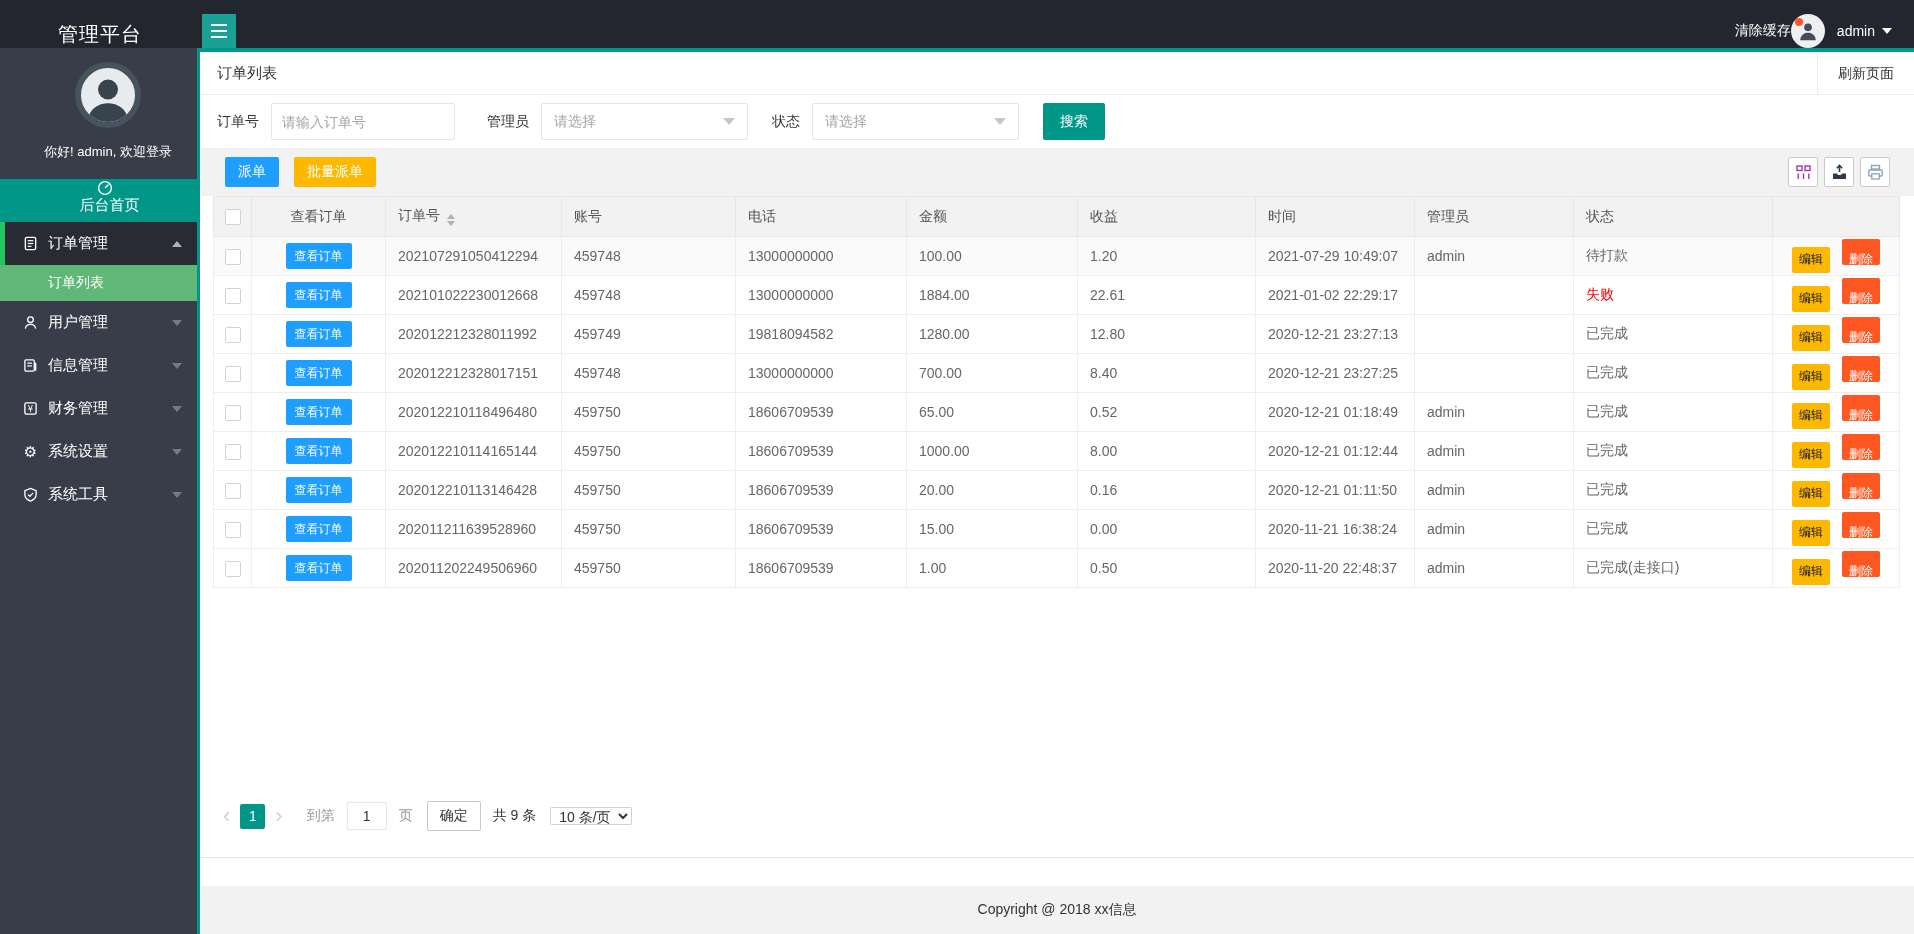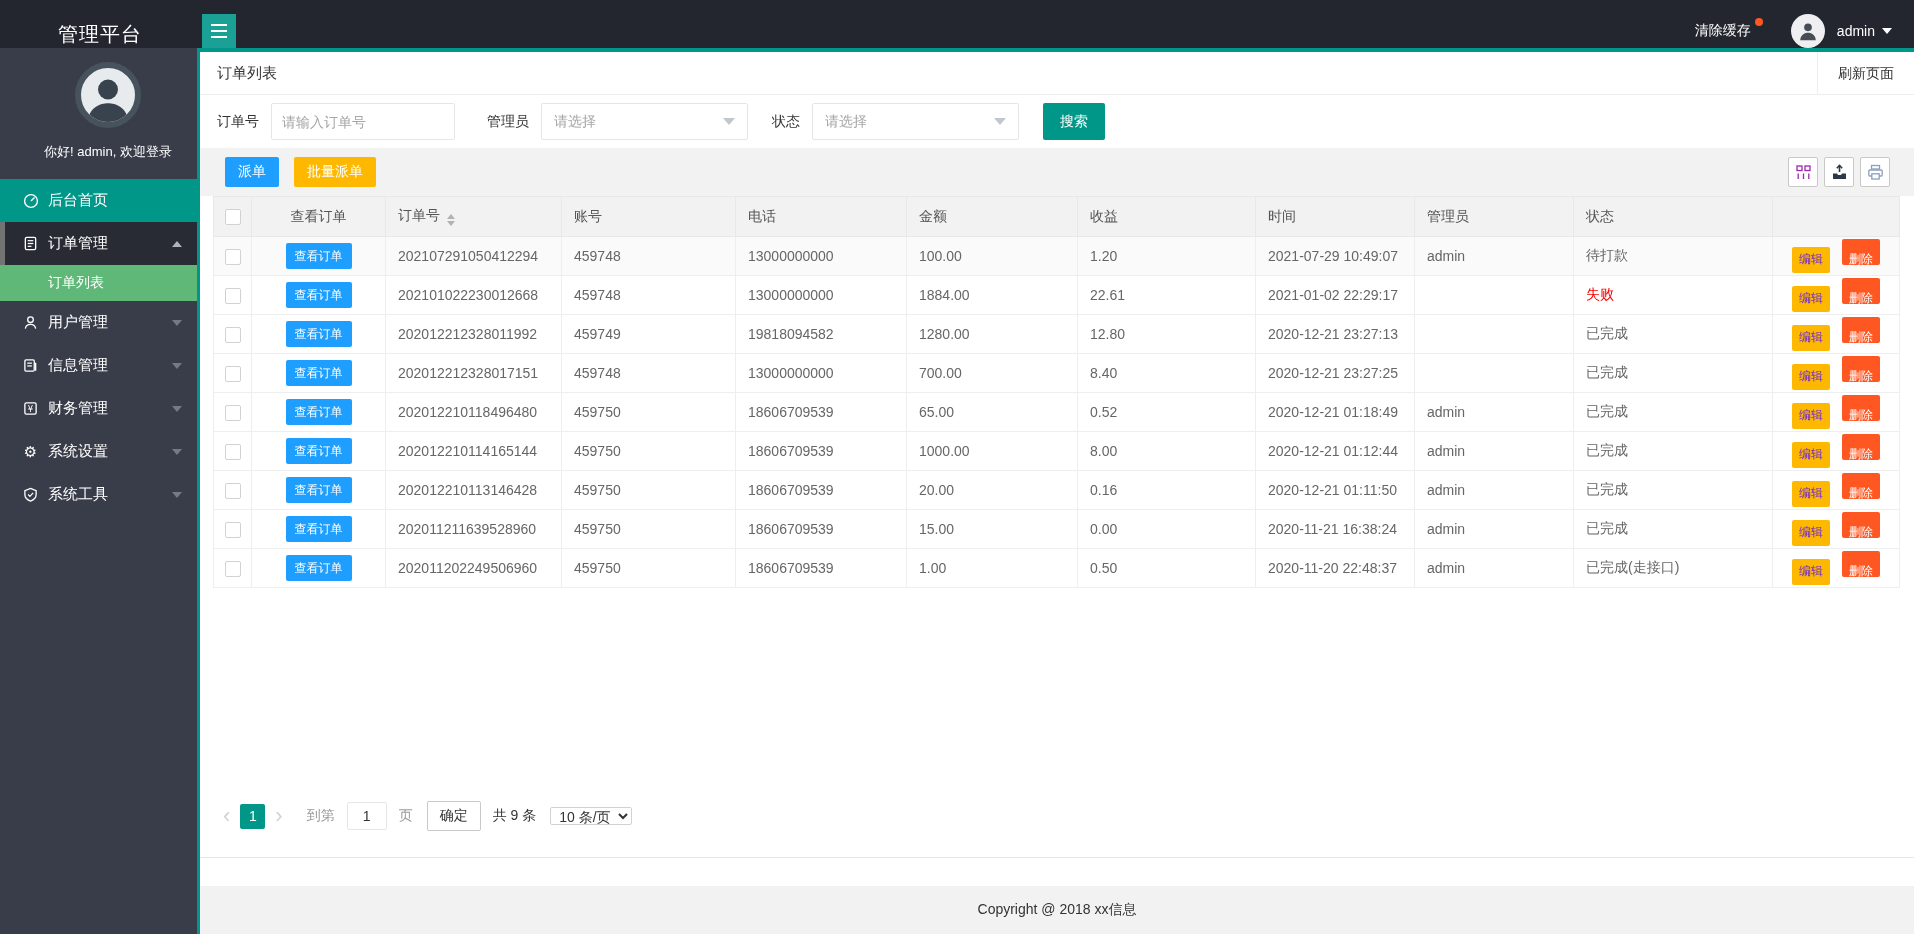--- a/index.html
+++ b/index.html
@@ -6,21 +6,21 @@
   html,body { width:1914px; height:934px; overflow:hidden;
     font-family:"Liberation Sans","DejaVu Sans",sans-serif; background:#fff; }
 
   
   .topbar { height:48px; background:#23262E; display:flex; align-items:flex-end; color:#fff; }
   .brand { width:200px; text-align:center; font-size:20px; letter-spacing:1px; }
   .menu-toggle { width:34px; height:34px; background:#1AA094; margin-left:2px;
     display:flex; flex-direction:column; justify-content:center; align-items:center; gap:4px; cursor:pointer; }
   .menu-toggle i { display:block; width:16px; height:2px; background:#fff; }
   .topbar-right { margin-left:auto; display:flex; align-items:center; padding-right:22px; }
-  .clear-cache { position:relative; font-size:14px; cursor:pointer; margin-right:40px; }
+  .clear-cache { position:relative; font-size:14px; cursor:pointer; }
   .clear-cache .dot { position:absolute; top:-4px; right:-12px; width:8px; height:8px;
     border-radius:50%; background:#FF5722; }
   .top-avatar { width:34px; height:34px; border-radius:50%; background:#EFEFF1;
     display:flex; align-items:center; justify-content:center; margin-right:12px; overflow:hidden; }
   .admin-name { font-size:14px; margin-right:7px; }
   .caret-down-w { width:0; height:0; border-left:5px solid transparent; border-right:5px solid transparent;
     border-top:6px solid #fff; }
 
   
   .shell { display:flex; height:886px; }
@@ -28,22 +28,22 @@
   
   .sidebar { width:200px; background:#393D49; border-right:3px solid #009688; color:#fff; flex-shrink:0; }
   .profile { padding-top:14px; text-align:center;padding-left:19px; }
   .big-avatar { width:66px; height:66px; margin:0 auto; border-radius:50%;
     border:6px solid #46525C; background:#E8EBED; display:flex; align-items:flex-end; justify-content:center; overflow:hidden; }
   .greeting { font-size:13px; color:#fff; margin:15px 0 18px; }
   .menu-item { position:relative; height:43px; display:flex; align-items:center; padding-left:22px;
     font-size:15px; cursor:pointer; }
   .menu-item .mi-icon { width:17px; height:17px; margin-right:9px; display:inline-flex;
     align-items:center; justify-content:center; font-size:15px; }
-  .menu-item.home { background:#009688; }
-  .menu-item.parent-open { background:#282B33; border-left:5px solid #737373; padding-left:17px; }
+  .menu-item.home { background:#009688;flex-direction:column; }
+  .menu-item.parent-open { background:#282B33; border-left:5px solid #22c55e; padding-left:17px; }
   .submenu-item { height:36px; display:flex; align-items:center; padding-left:48px; font-size:14px;
     background:#5FB878; cursor:pointer; }
   .arrow { position:absolute; right:15px; width:0; height:0; }
   .arrow.up   { border-left:5px solid transparent; border-right:5px solid transparent; border-bottom:6px solid #aeb2bb; }
   .arrow.down { border-left:5px solid transparent; border-right:5px solid transparent; border-top:6px solid #757b85; }
 
   
   .main { flex:1; display:flex; flex-direction:column; border-top:4px solid #009688; background:#fff; }
 
   .page-head { height:43px; display:flex; align-items:center; border-bottom:1px solid #EEE; background:#fff; }
@@ -81,21 +81,21 @@
   th.c, td.c { text-align:center; padding-left:0; }
   td { height:39px; font-size:14px; color:#666; padding-left:12px; border:1px solid #EEE; background:#fff; }
   tr.first td { background:#FAFAFA; }
   .chk { appearance:none; -webkit-appearance:none; width:16px; height:16px; border:1px solid #D2D2D2;
     border-radius:2px; background:#fff; vertical-align:middle; cursor:pointer; }
   .sort { display:inline-flex; flex-direction:column; gap:2px; margin-left:7px; vertical-align:1px; cursor:pointer; }
   .sort .s-up { width:0;height:0;border-left:4px solid transparent;border-right:4px solid transparent;border-bottom:5px solid #B2B2B2; }
   .sort .s-dn { width:0;height:0;border-left:4px solid transparent;border-right:4px solid transparent;border-top:5px solid #B2B2B2; }
   .view-btn { height:26px; padding:0 9px; background:#1E9FFF; color:#fff; border:none; border-radius:2px;
     font-size:12px; cursor:pointer; }
-  .edit-btn { height:26px; padding:0 7px; background:#FFB800; color:#6d28d9; border:none; border-radius:2px;
+  .edit-btn { height:26px; padding:0 7px; background:#FFB800; color:#0f172a; border:none; border-radius:2px;
     font-size:12px; cursor:pointer; margin-right:8px; }
   .del-btn { height:26px; padding:12px 7px; background:#FF5722; color:#fff; border:none; border-radius:2px;
     font-size:12px; cursor:pointer; }
   td.status.danger { color:#FF0000; }
 
   .filler { flex:1; background:#fff; }
 
   
   .pagination { height:34px; margin:0 13px 24px; display:flex; align-items:center; font-size:14px; color:#999; }
   .pg-chev { font-size:22px; color:#D2D2D2; line-height:26px; padding:0 10px; cursor:pointer; }

